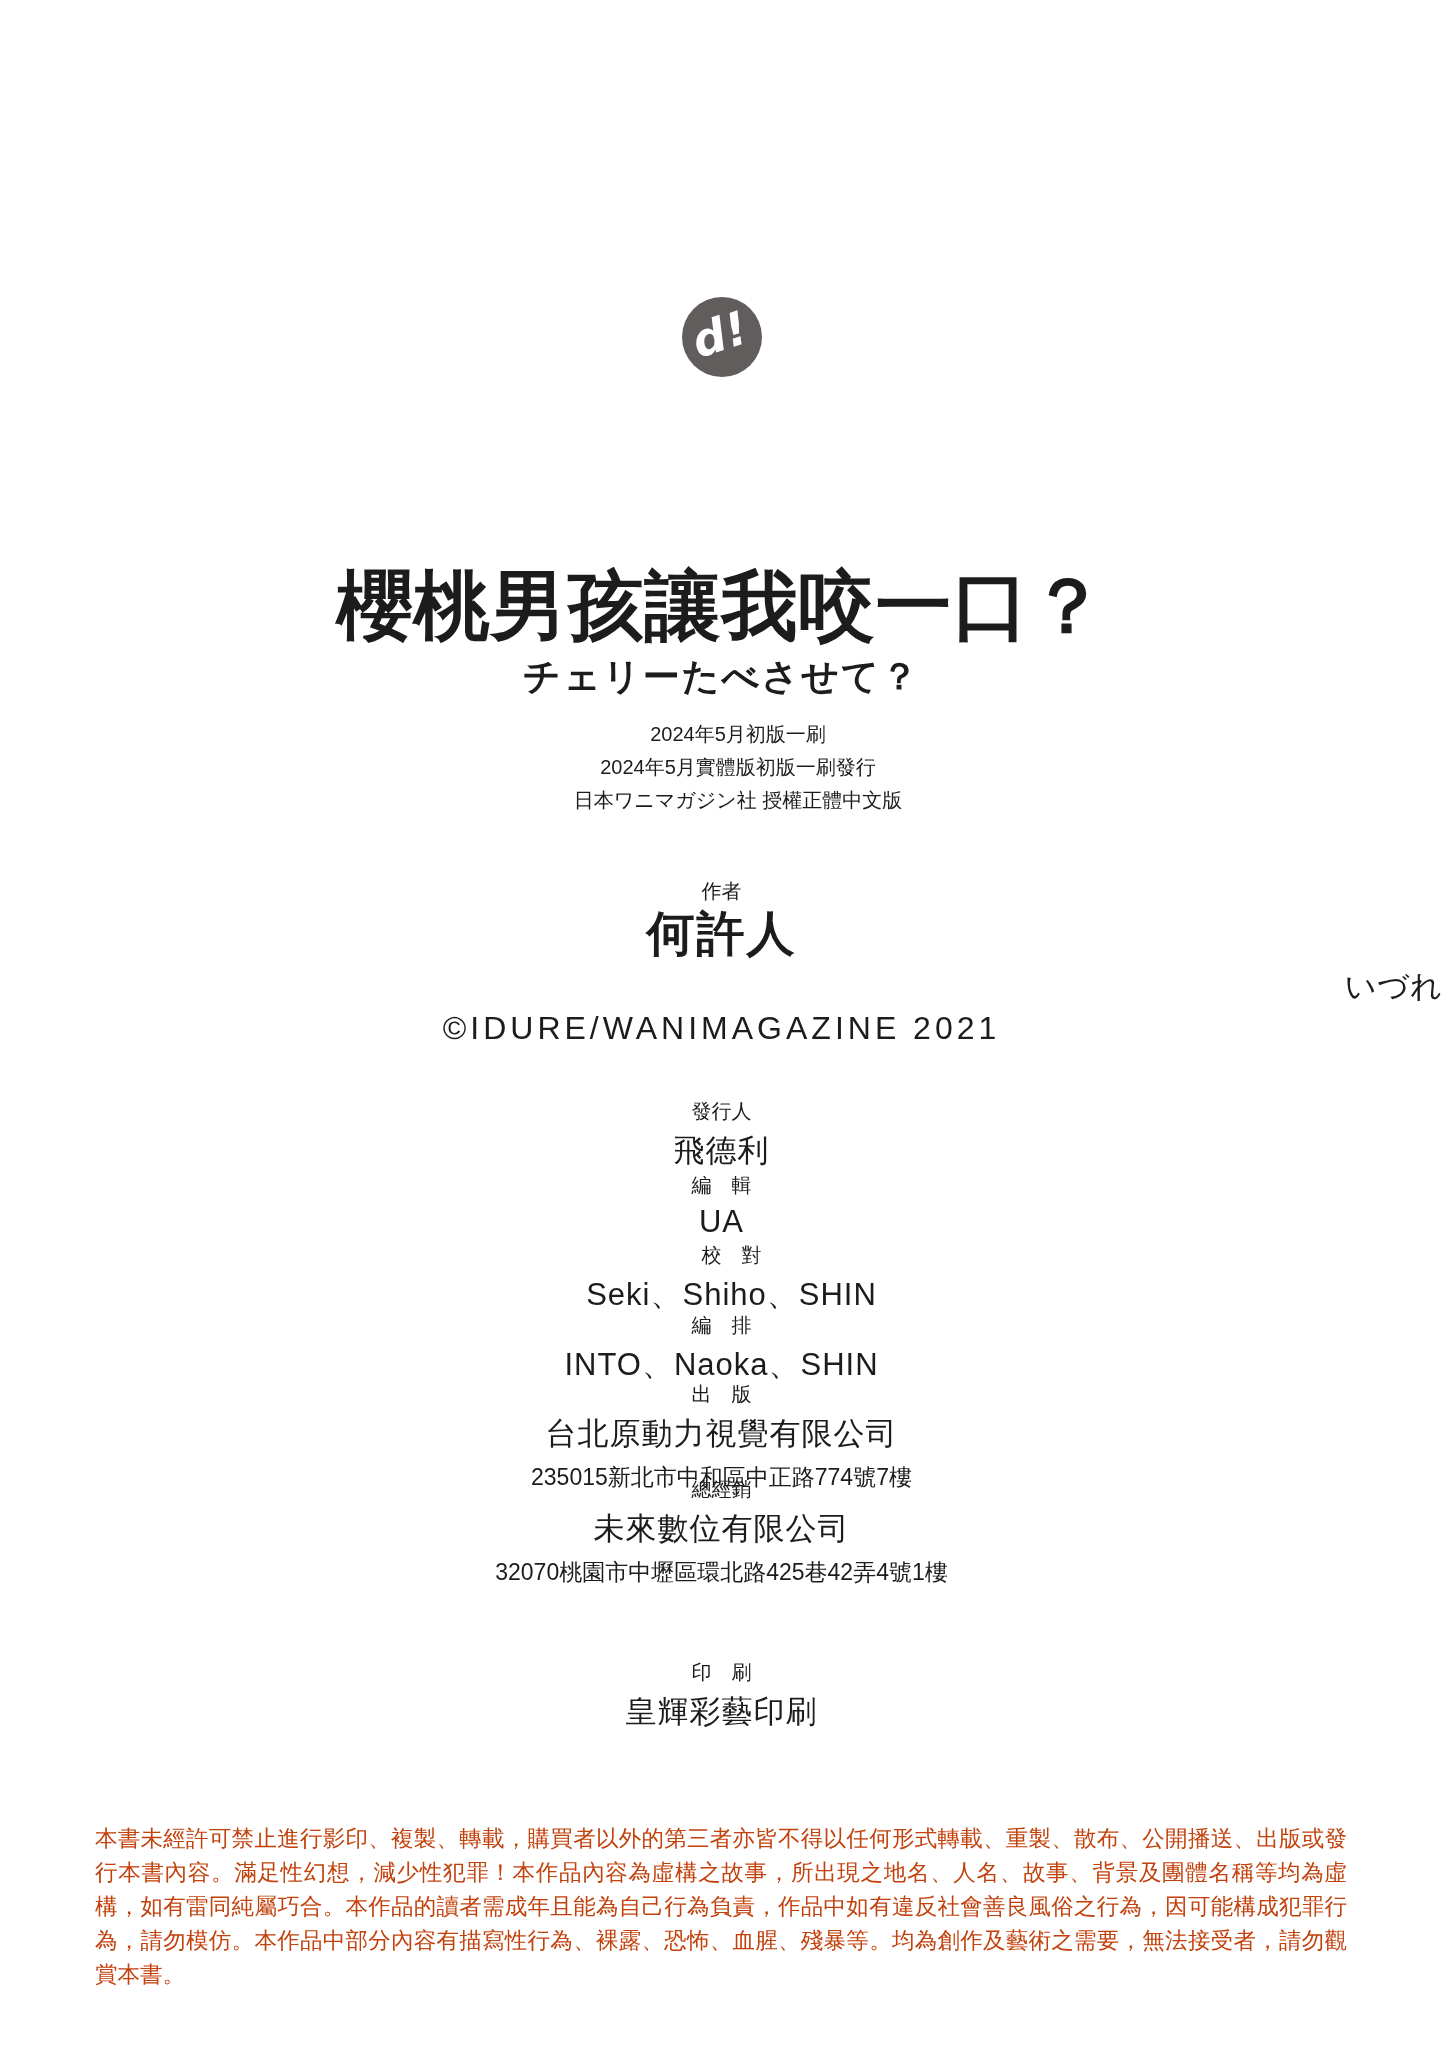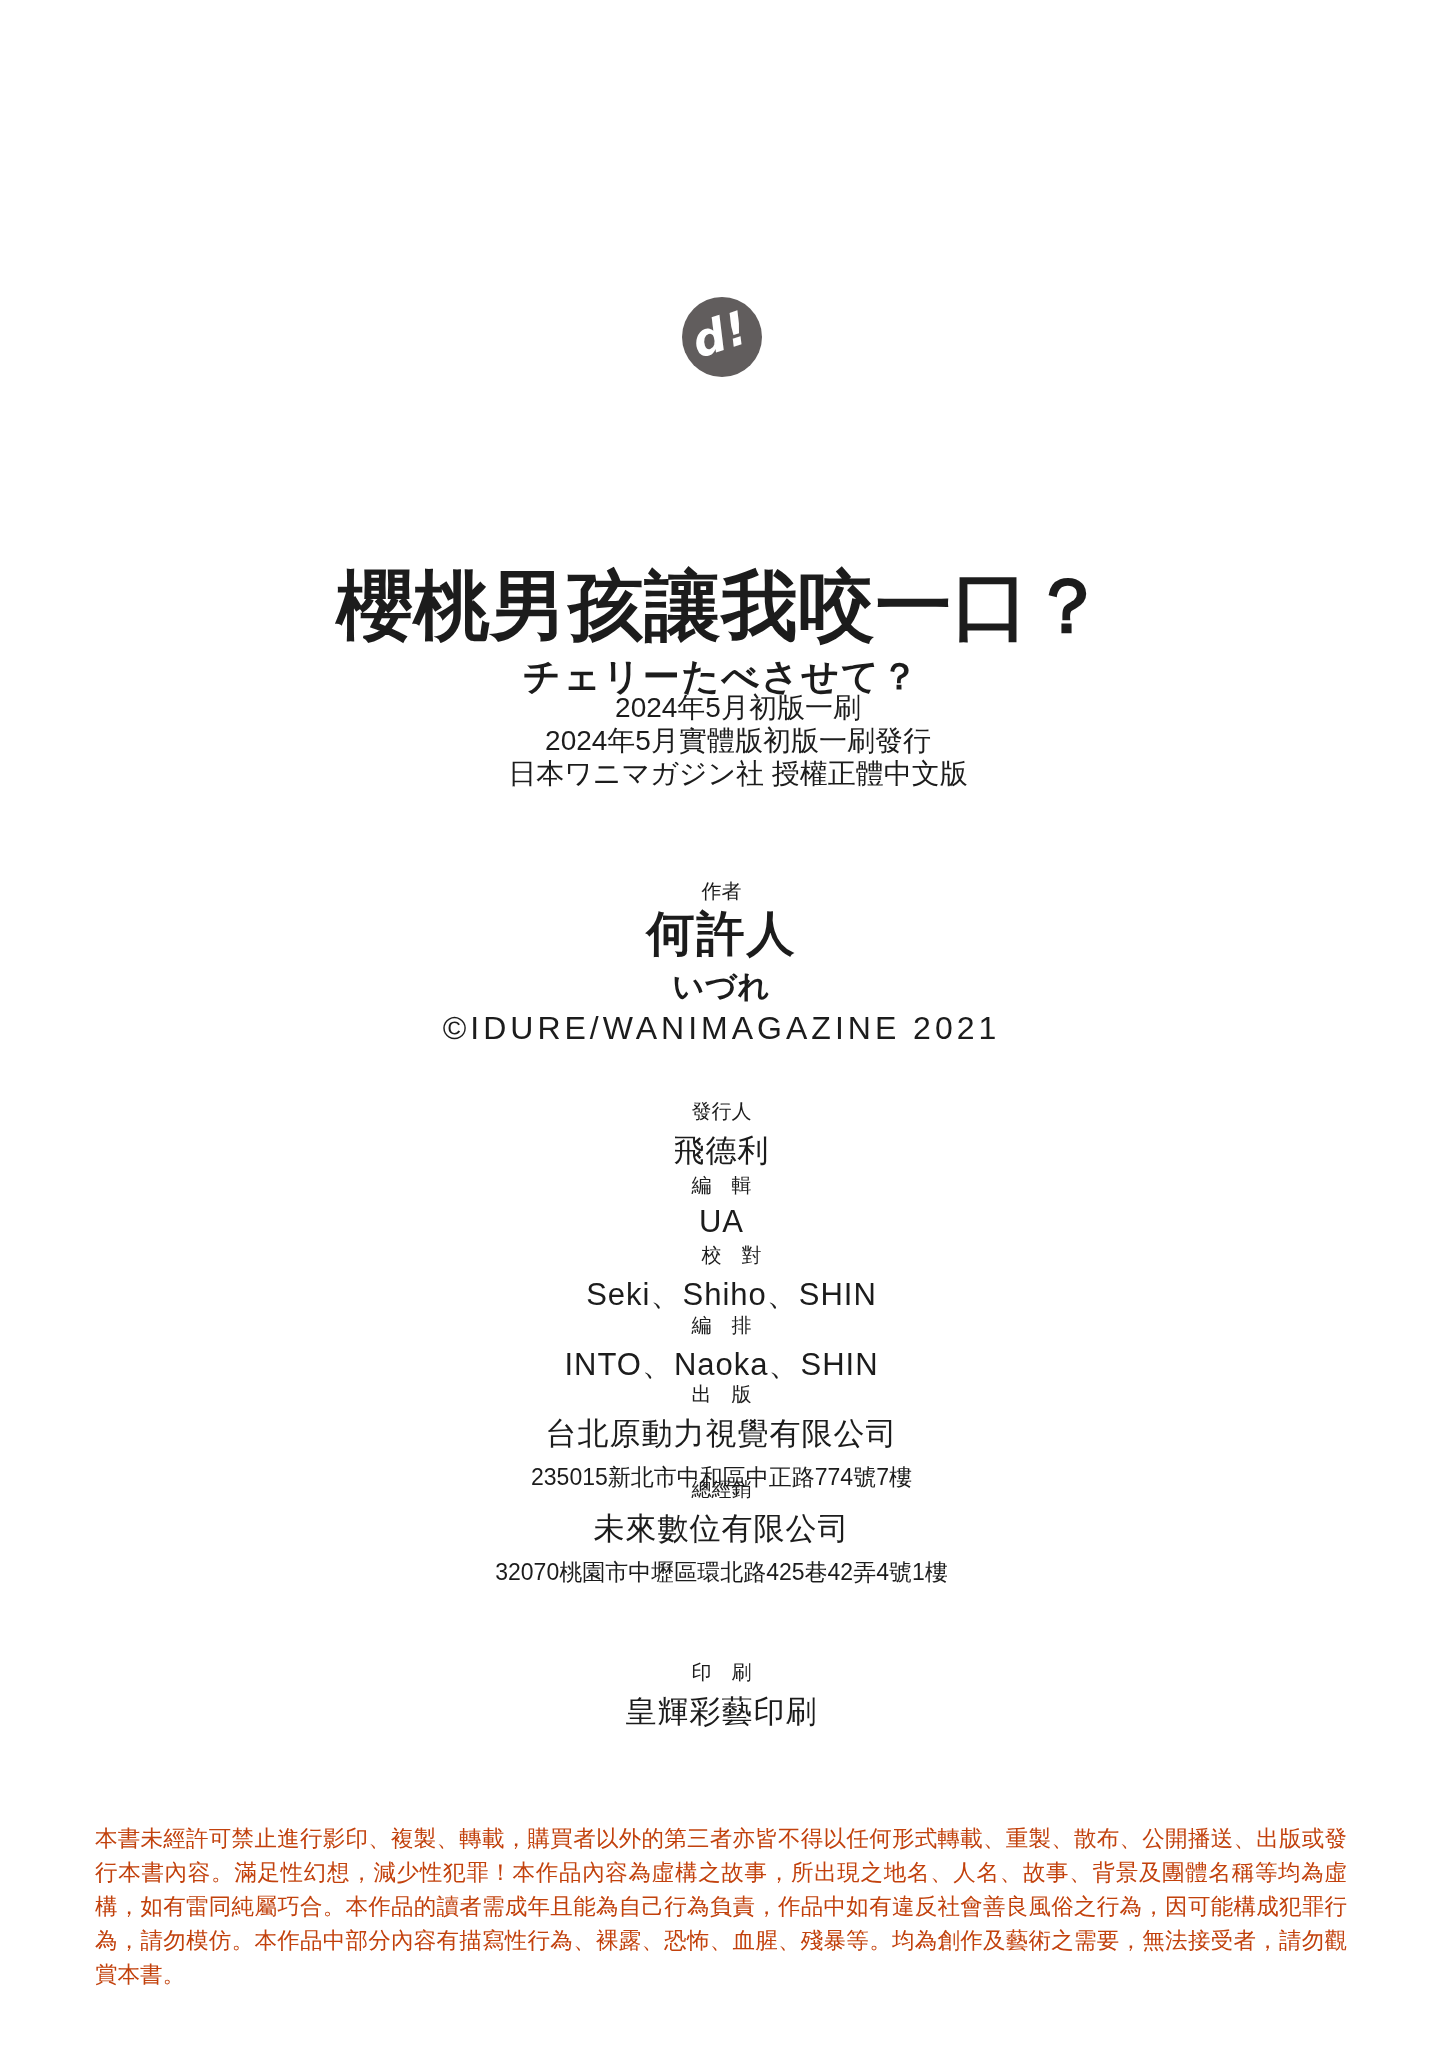--- a/index.html
+++ b/index.html
@@ -40,25 +40,25 @@
     font-size: 46px;
     line-height: 1;
     transform: rotate(-18deg) translate(-1px, -3px);
     letter-spacing: 1px;
     font-family: "DejaVu Sans", sans-serif;
   }
   
   .title { top: 556px; font-size: 76px; font-weight: 900; letter-spacing: 1px; }
   .subtitle { top: 652px; font-size: 37px; font-weight: 700; letter-spacing: 2px; }
   
-  .edition { top: 691px; font-size: 28px; line-height: 33px; font-weight: 500; padding-left: 33px; }
+  .edition { top: 718px; font-size: 20px; line-height: 33px; font-weight: 500; padding-left: 33px; }
   
   .author-label { top: 878px; font-size: 20px; font-weight: 500; }
   .author-name { top: 902px; font-size: 48px; font-weight: 600; letter-spacing: 2px; }
-  .author-kana { top: 966px; font-size: 31px; font-weight: 700; letter-spacing: 1px; }
+  .author-kana { top: 966px; font-size: 31px; font-weight: 400; letter-spacing: 1px; text-align: right; }
   .copyright { top: 1010px; font-size: 32px; font-weight: 400; letter-spacing: 4px; }
   
   .credit-group { position: absolute; left: 0; right: 0; text-align: center; }
   .credit-label { font-size: 20px; font-weight: 500; }
   .credit-value { font-size: 31px; font-weight: 500; margin-top: 5px; letter-spacing: 1px; }
   .credit-addr { font-size: 23px; font-weight: 400; margin-top: 7px; }
   .g1 { top: 1098px; }
   .g2 { top: 1172px; }
   .g3 { top: 1242px; padding-left: 20px; }
   .g4 { top: 1312px; }

